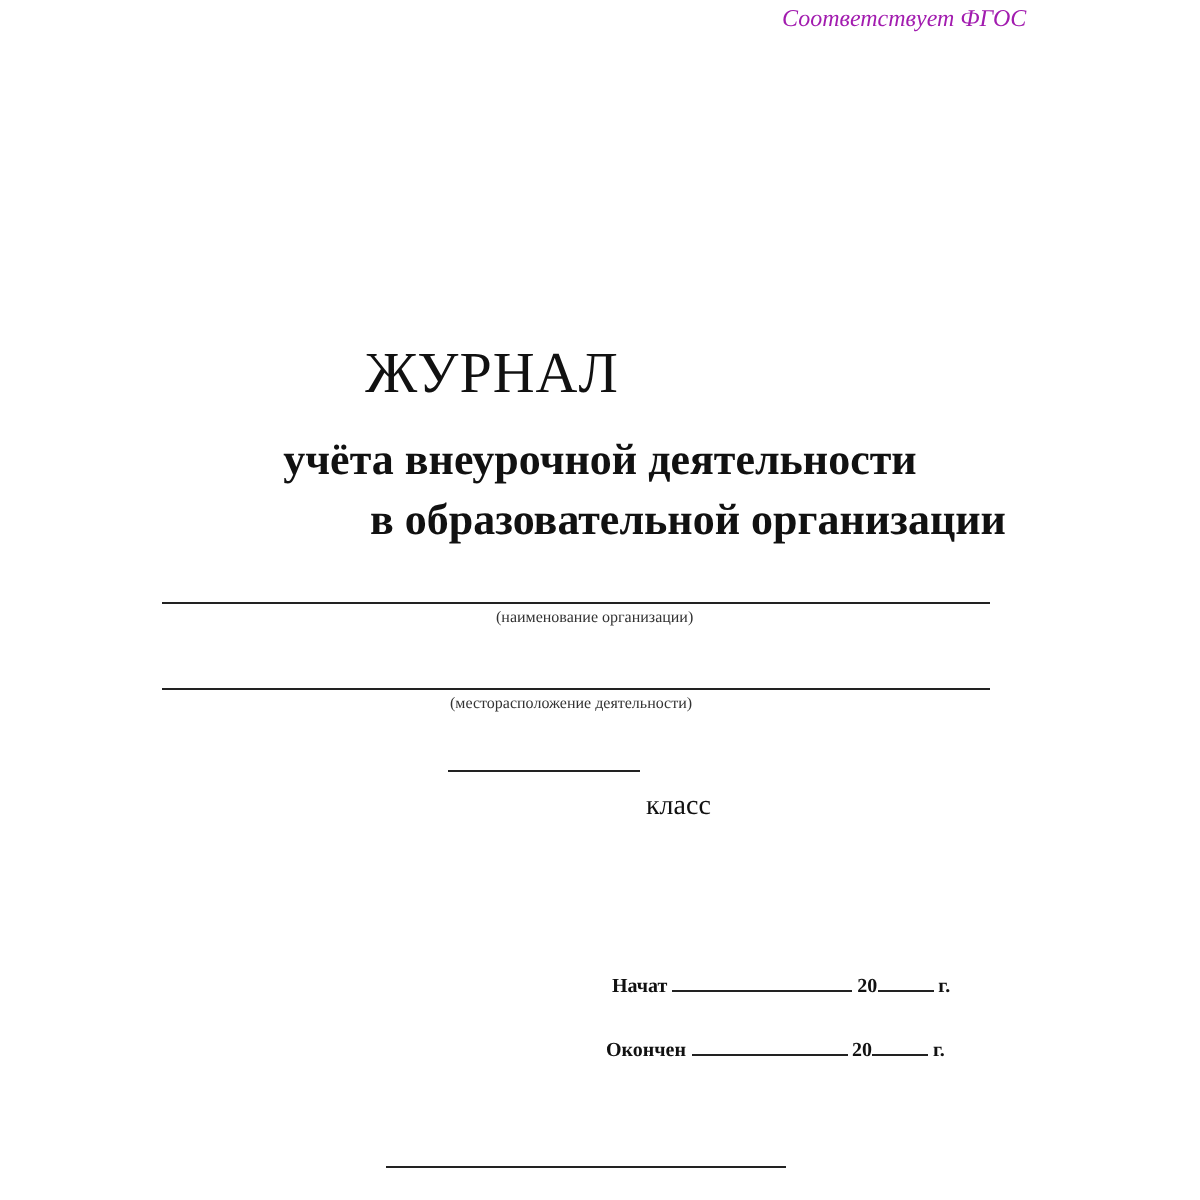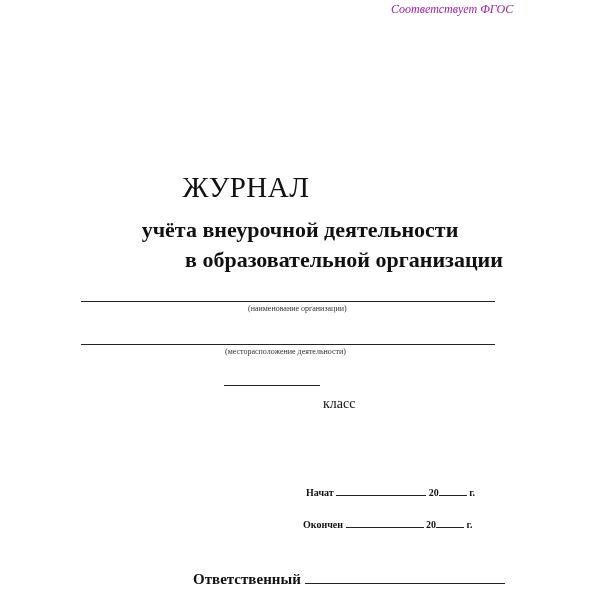--- a/index.html
+++ b/index.html
@@ -46,15 +46,14 @@
 </div>
 
 <div class="date-row" style="top:500px; left:303px;margin-top:14px;">
   <span>Окончен</span>
   <span class="uline" style="width:78px;"></span>
   <span>20</span><span class="uline" style="width:28px;"></span>
   <span>г.</span>
 </div>
 
 <div class="abs resp">
-  <span>Ответственный</span>
   <span class="uline" style="width:200px;"></span>
 </div>
 
 </body></html>

